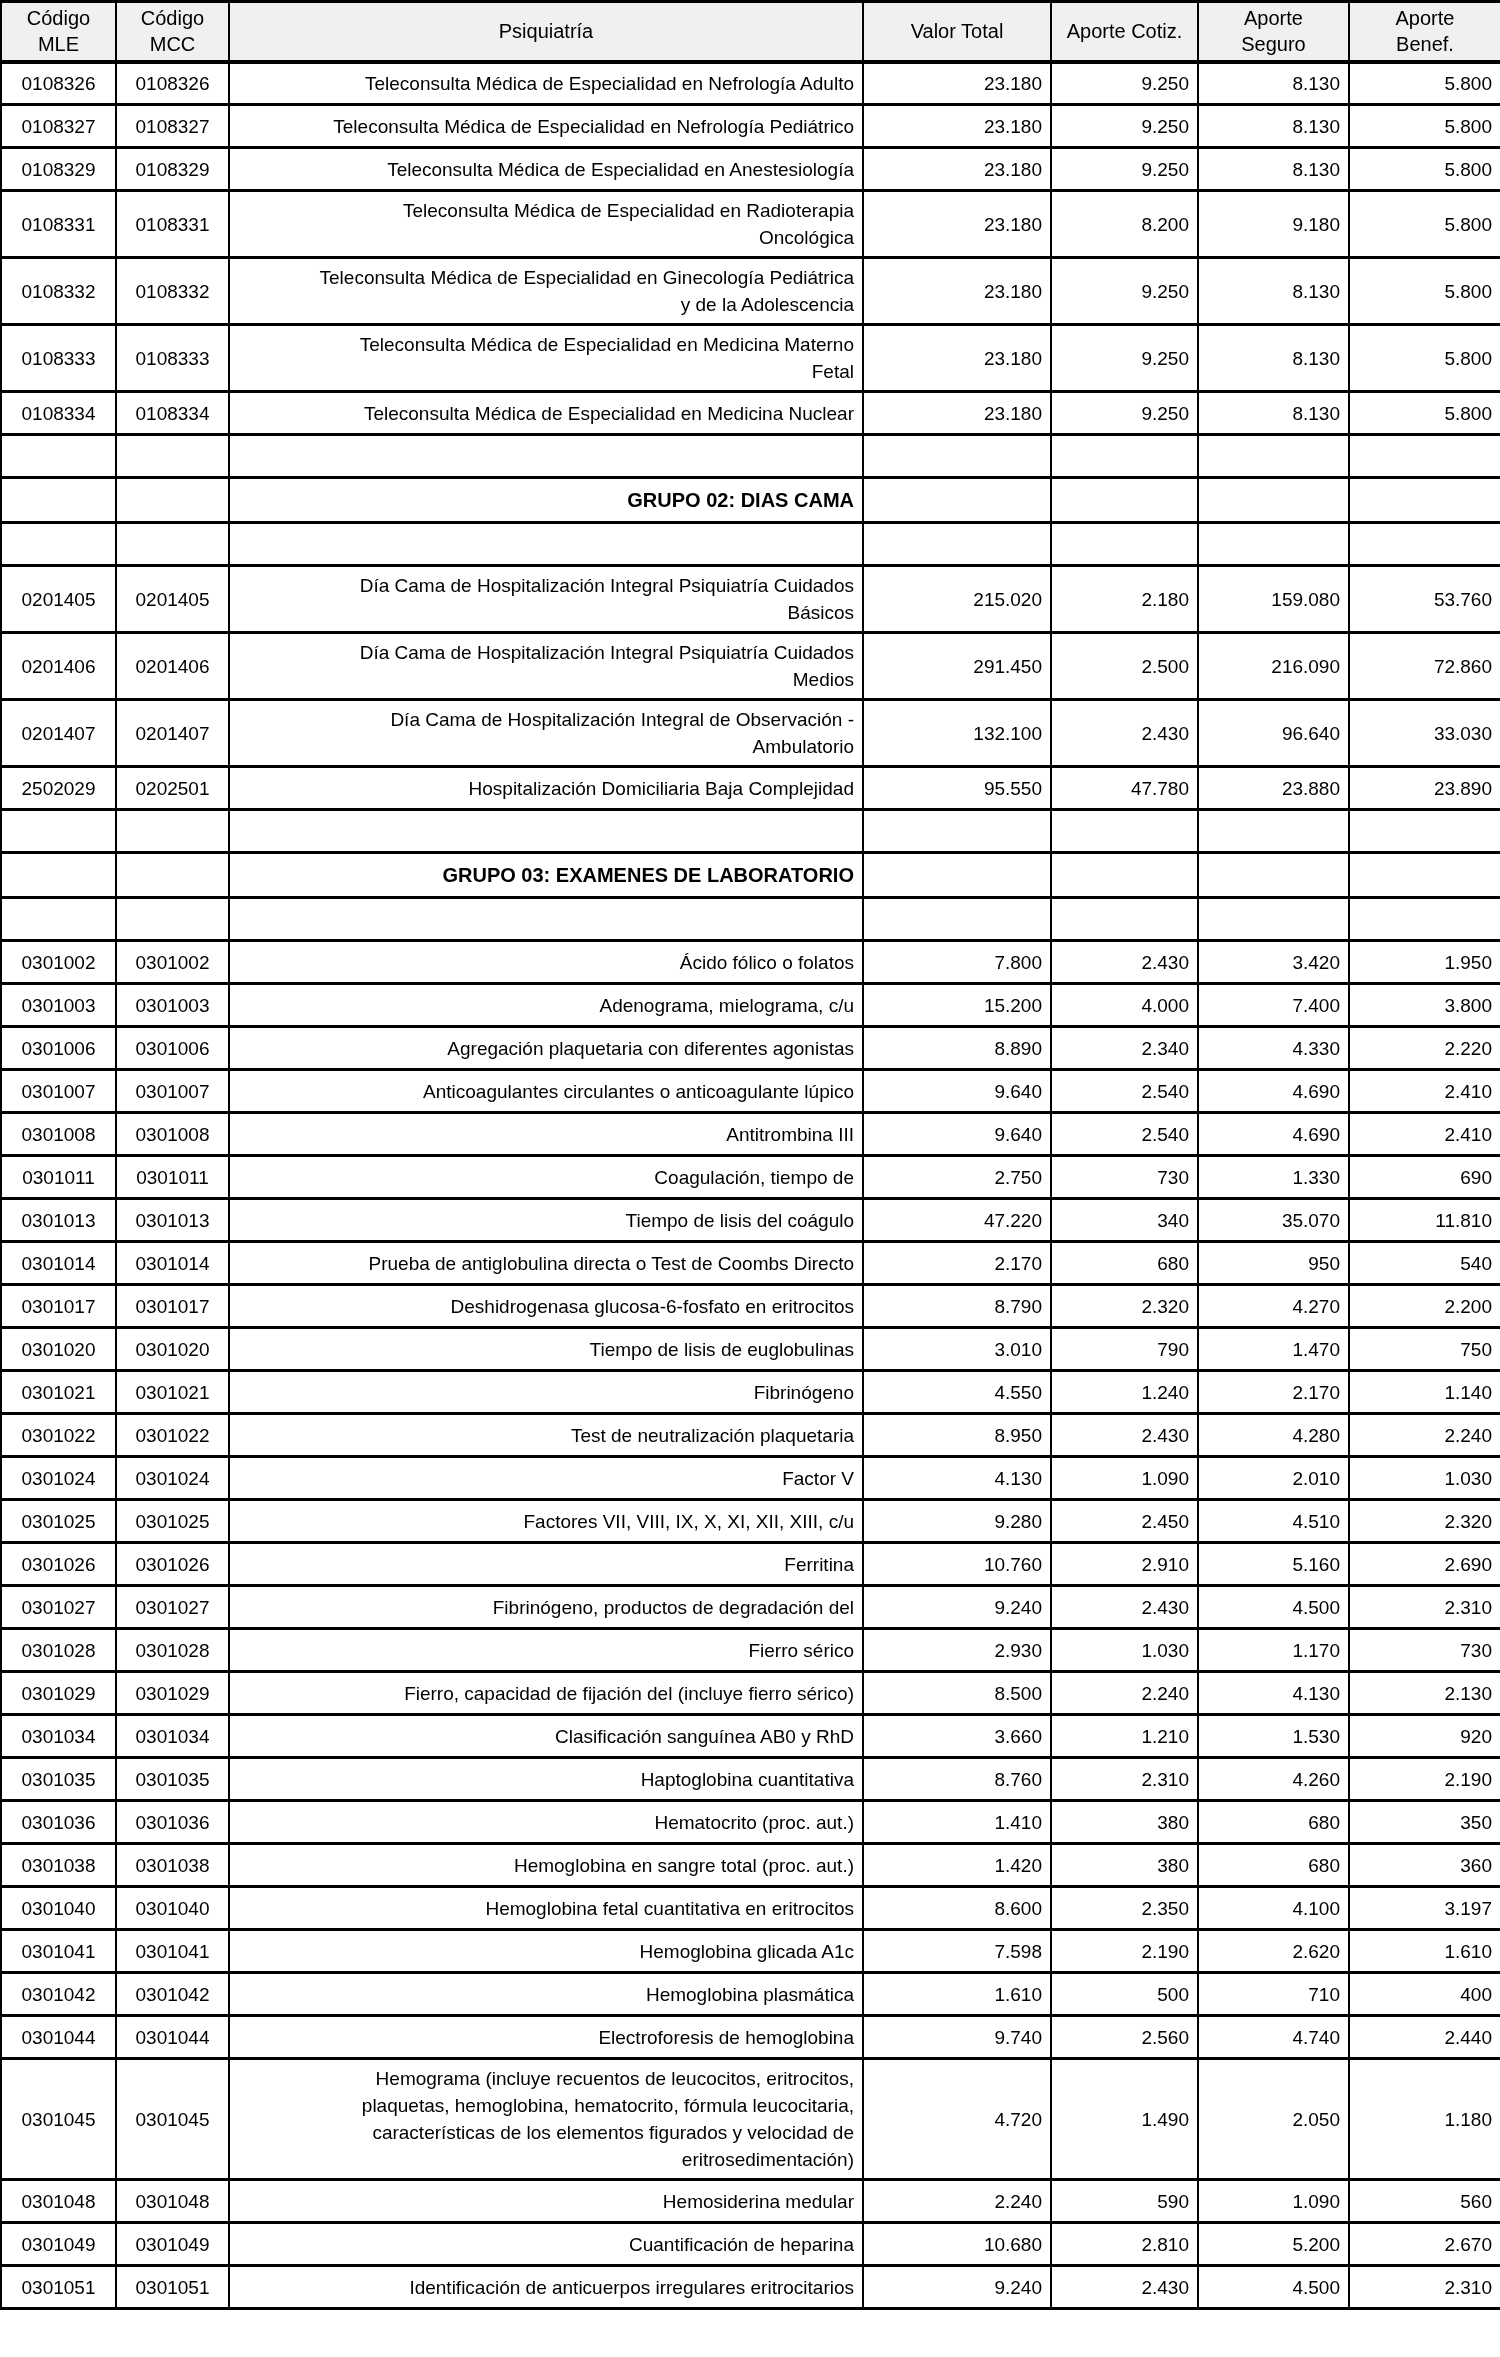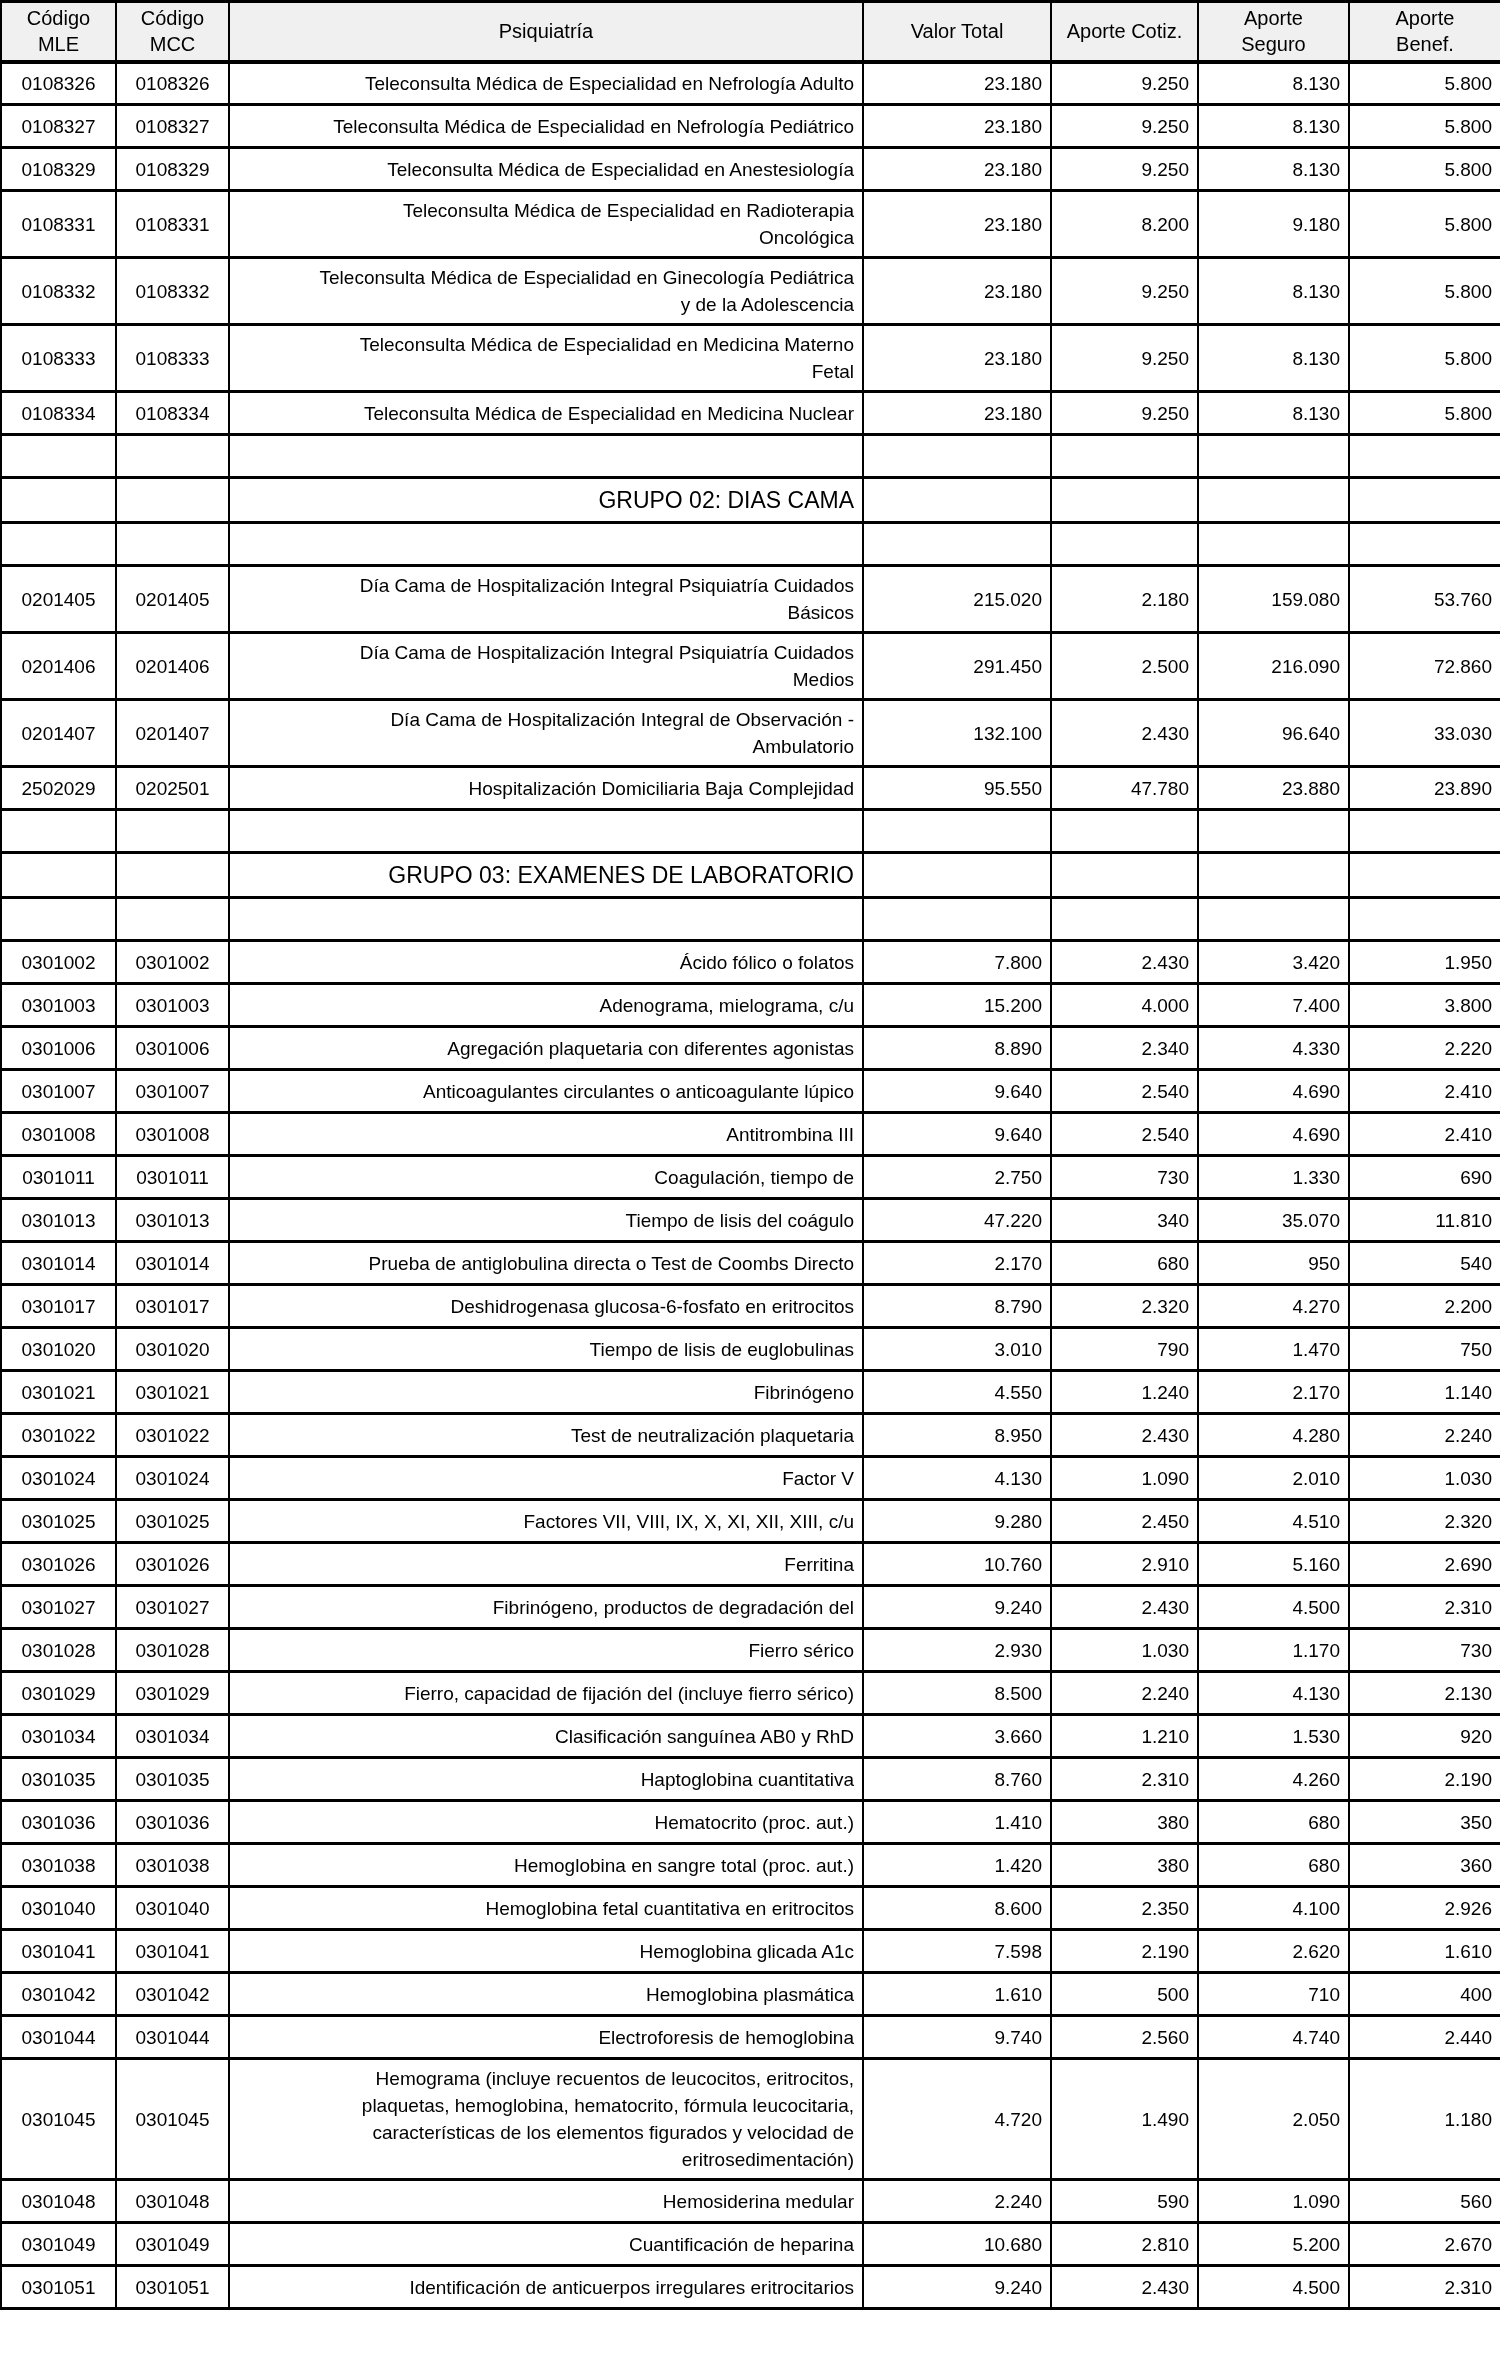--- a/index.html
+++ b/index.html
@@ -32,21 +32,21 @@
   table.tariff td {
     font-size: 19px;
     line-height: 27px;
     padding: 5px 8px;
     height: 43px;
   }
   tr.row-group td { height: 45px; }
   td.c-code { text-align: center; padding: 5px 2px; }
   td.c-den  { text-align: right; padding-left: 12px; padding-right: 8px; white-space: pre-line; }
   td.c-num  { text-align: right; padding-right: 16px; font-variant-numeric: tabular-nums; }
-  tr.row-group td.c-den { font-weight: 400; font-size: 23px; }
+  tr.row-group td.c-den { font-weight: 700; font-size: 20px; }
 </style>
 </head>
 <body>
 
 <table class="tariff">
   <colgroup>
     <col style="width:115px">
     <col style="width:113px">
     <col style="width:634px">
     <col style="width:188px">
@@ -427,21 +427,21 @@
         <td class="c-num">680</td>
         <td class="c-num">360</td>
       </tr>
       <tr class="row-data">
         <td class="c-code">0301040</td>
         <td class="c-code">0301040</td>
         <td class="c-den">Hemoglobina fetal cuantitativa en eritrocitos</td>
         <td class="c-num">8.600</td>
         <td class="c-num">2.350</td>
         <td class="c-num">4.100</td>
-        <td class="c-num">2.926</td>
+        <td class="c-num">3.197</td>
       </tr>
       <tr class="row-data">
         <td class="c-code">0301041</td>
         <td class="c-code">0301041</td>
         <td class="c-den">Hemoglobina glicada A1c</td>
         <td class="c-num">7.598</td>
         <td class="c-num">2.190</td>
         <td class="c-num">2.620</td>
         <td class="c-num">1.610</td>
       </tr>

